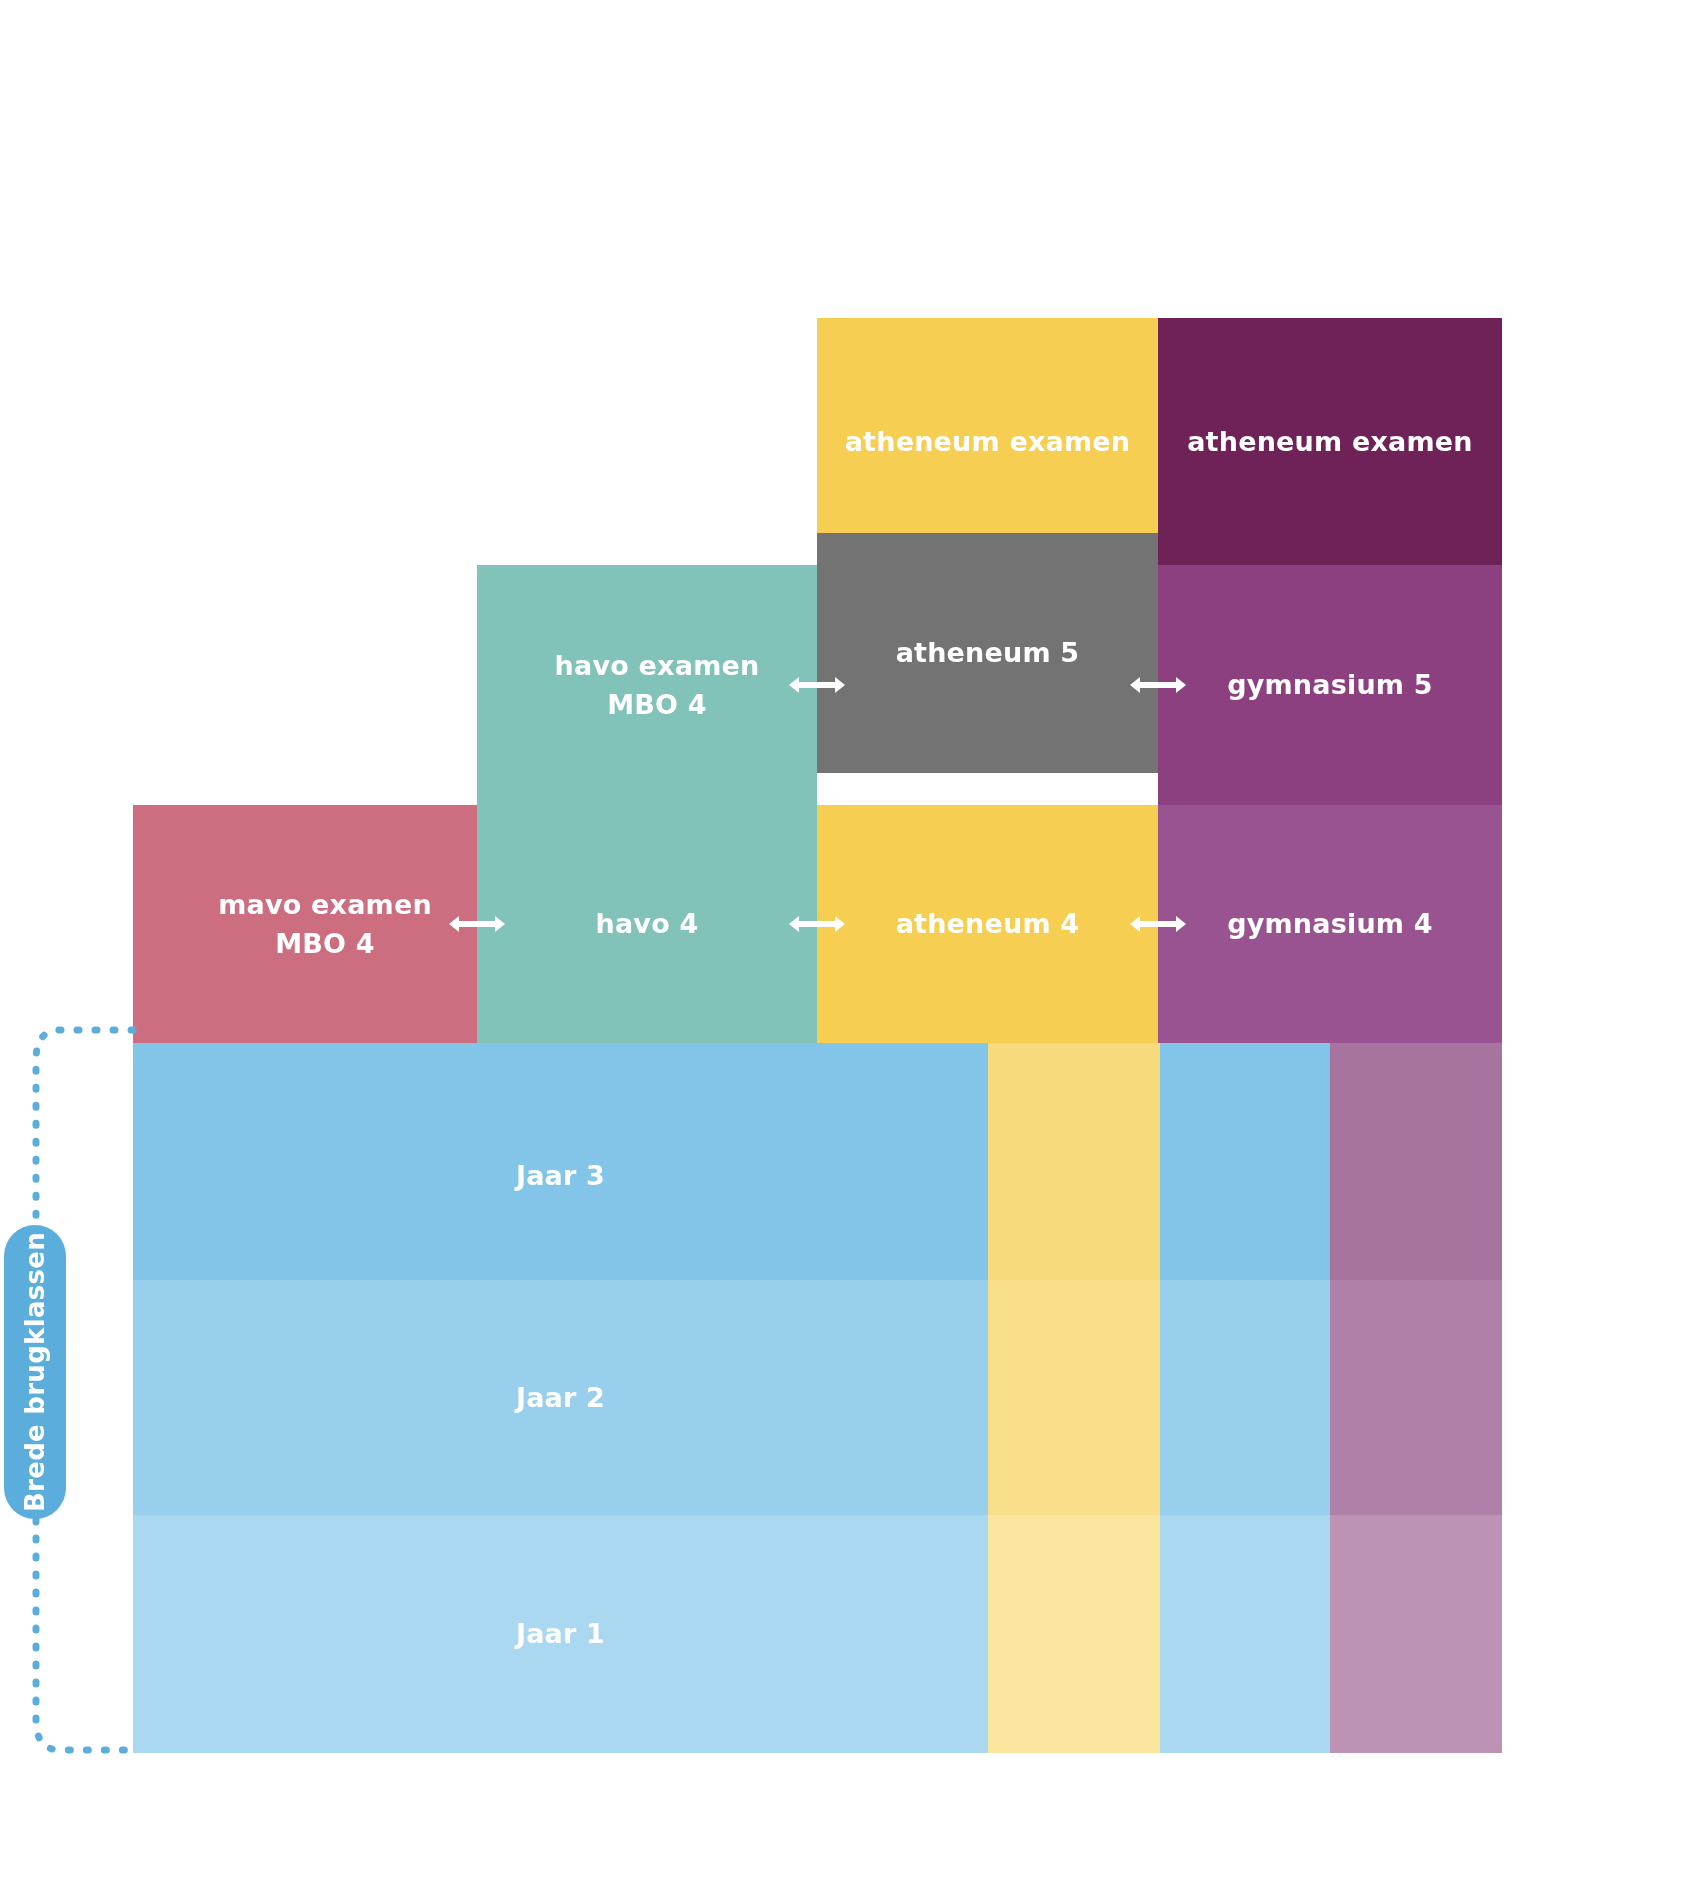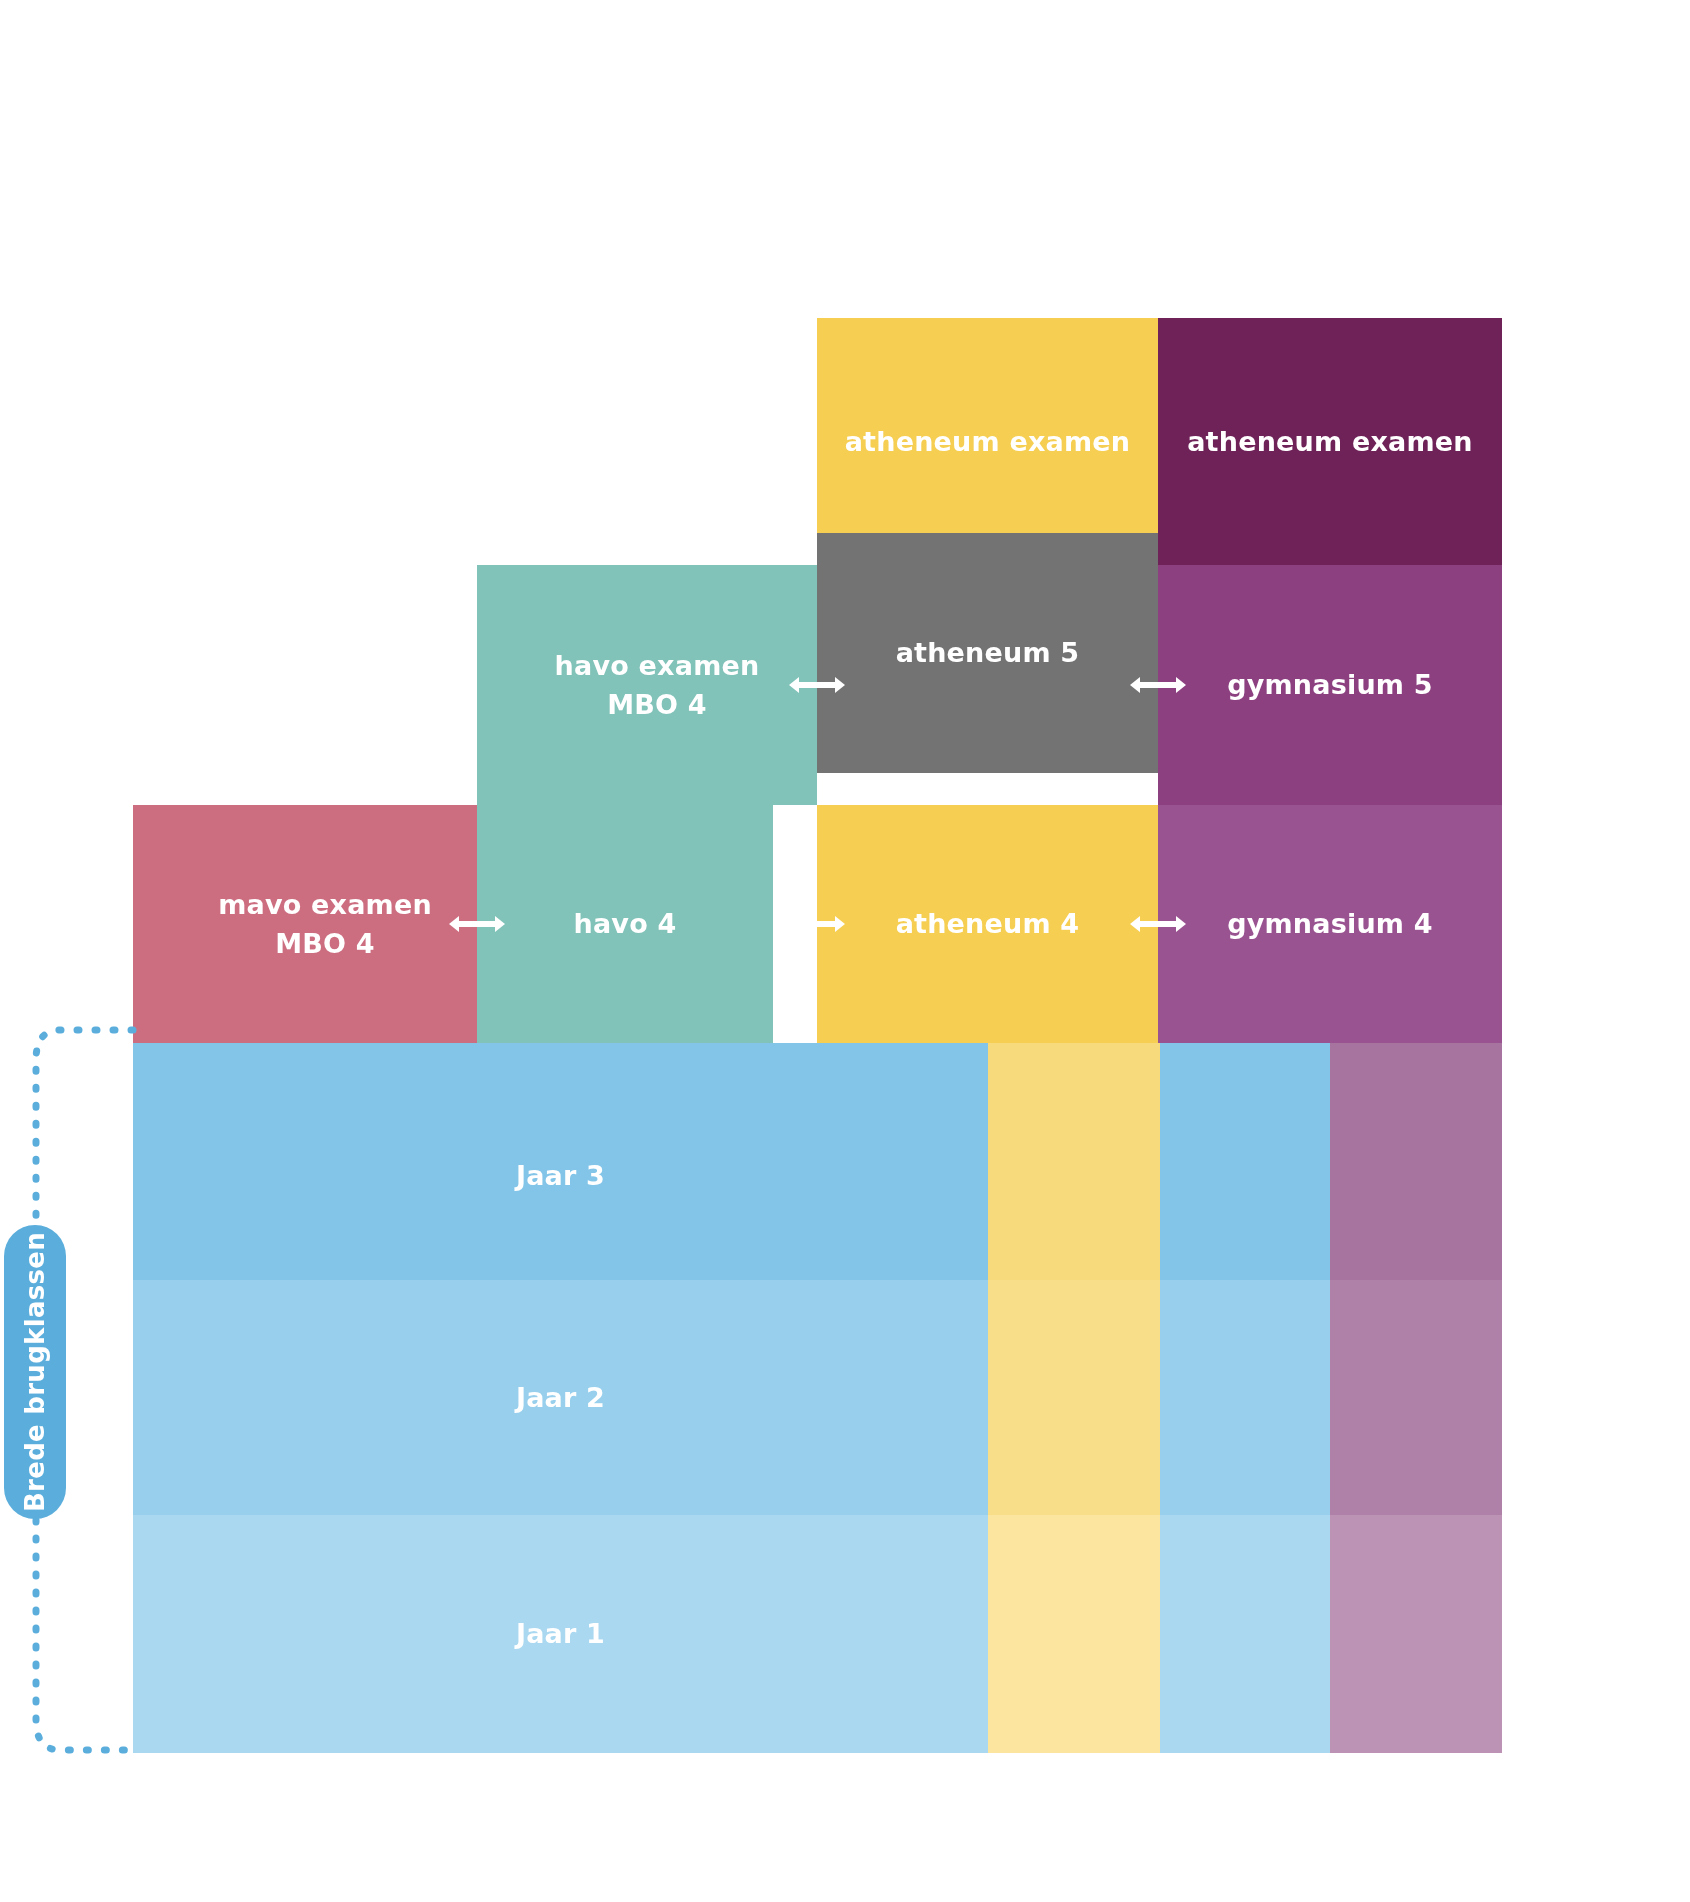--- a/index.html
+++ b/index.html
@@ -98,21 +98,21 @@
 
   <div class="cell" style="left:1158px; top:565px; width:344px; height:240px; background:#8C4080;">
     <span>gymnasium 5</span>
   </div>
 
   <div class="cell" style="left:133px; top:805px; width:344px; height:238px; background:#CC6E80;padding-left:40px;">
     <span>mavo examen
 MBO 4</span>
   </div>
 
-  <div class="cell" style="left:477px; top:805px; width:296px; height:238px; background:#81C2B9;text-align:right;">
+  <div class="cell" style="left:477px; top:805px; width:340px; height:238px; background:#81C2B9;text-align:right;">
     <span>havo 4</span>
   </div>
 
   <div class="cell" style="left:817px; top:805px; width:341px; height:238px; background:#F5CE52;">
     <span>atheneum 4</span>
   </div>
 
   <div class="cell" style="left:1158px; top:805px; width:344px; height:238px; background:#9A5391;">
     <span>gymnasium 4</span>
   </div>

